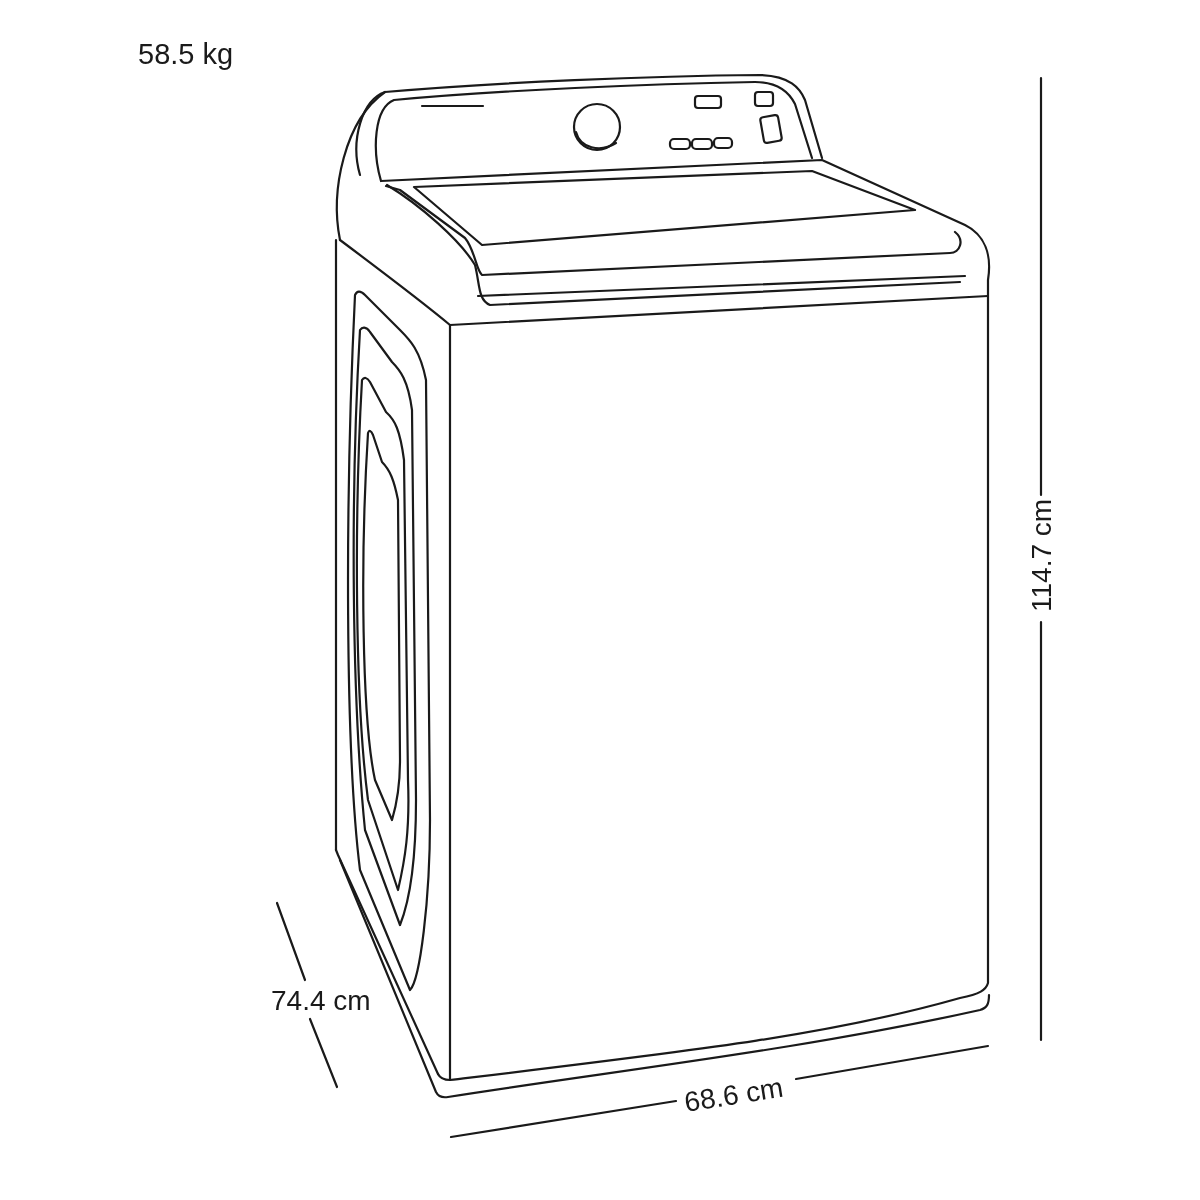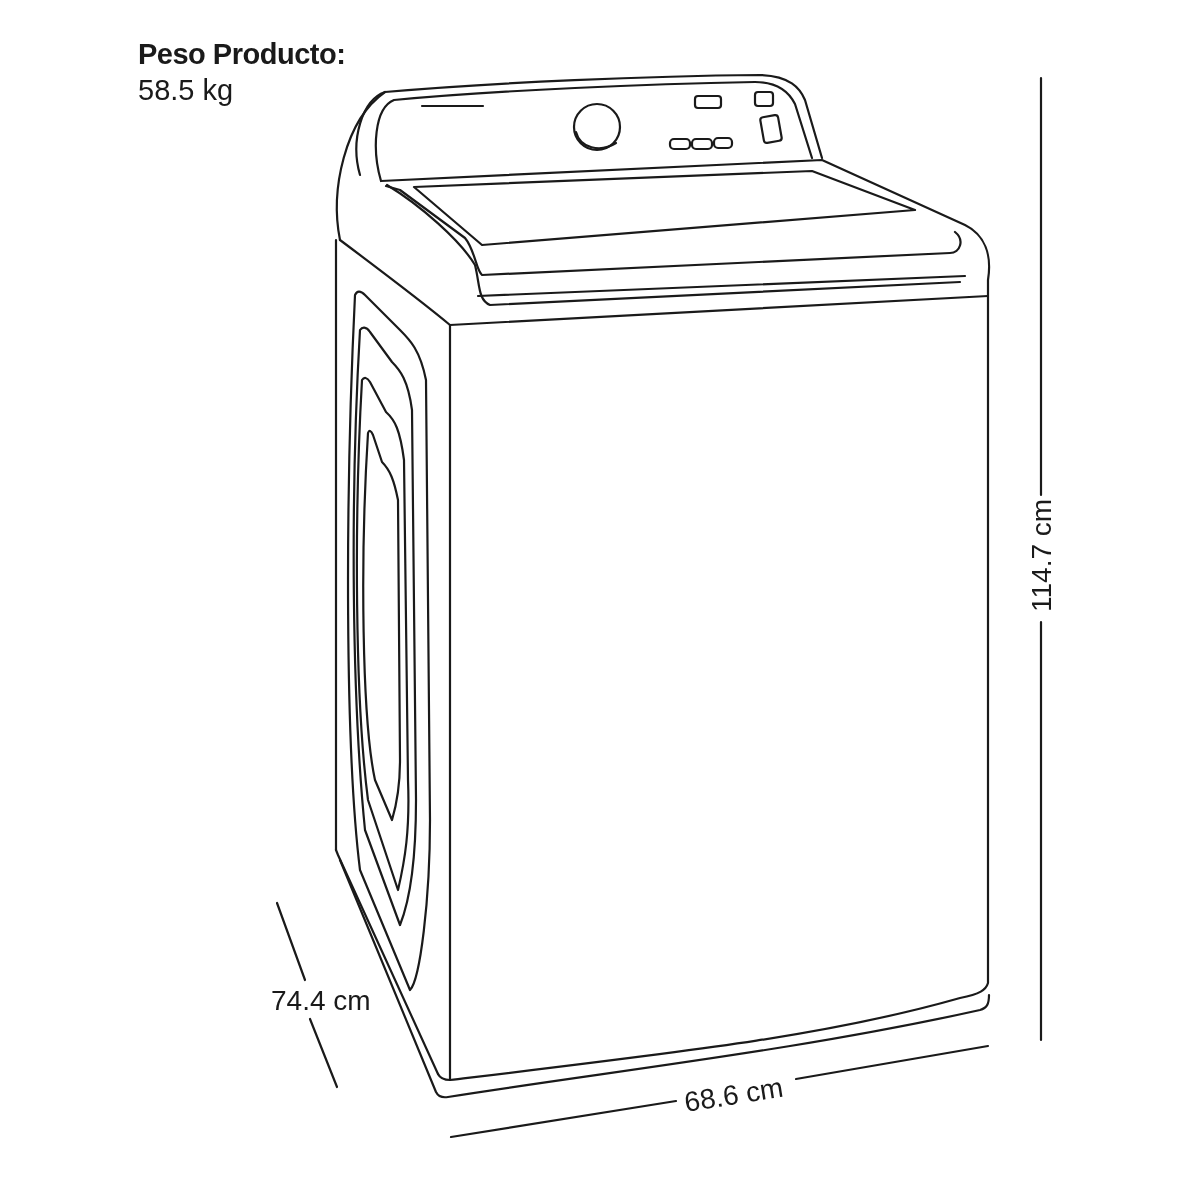--- a/index.html
+++ b/index.html
@@ -7,21 +7,20 @@
   .weight { position:absolute; left:138px; top:36px; }
   .weight .label { font-size:29px; font-weight:bold; letter-spacing:-0.5px; line-height:36px; }
   .weight .value { font-size:29px; font-weight:normal; line-height:36px; }
   svg.drawing { position:absolute; left:0; top:0; }
   .dim-text { font-family:"Liberation Sans", sans-serif; font-size:28px; fill:#1a1a1a; }
 </style>
 </head>
 <body>
 
 <div class="weight">
-  <div class="label">Peso Producto:</div>
   <div class="value">58.5 kg</div>
 </div>
 
 <svg class="drawing" width="1200" height="1200" viewBox="0 0 1200 1200" fill="none" stroke="#1a1a1a" stroke-width="2.2" stroke-linecap="round" stroke-linejoin="round">
 
   <g>
     <path d="M360 175 C350 140 362 100 385 92 C500 82 650 76 760 75 C790 76 800 88 805 100 L822 158"></path>
     <path d="M381 181 C372 150 374 108 394 100 C500 90 650 84 755 82 C780 82 790 94 795 104 L812 158"></path>
     <path d="M340 240 C330 190 345 120 385 92"></path>
     <line x1="422" y1="106" x2="483" y2="106"></line>

